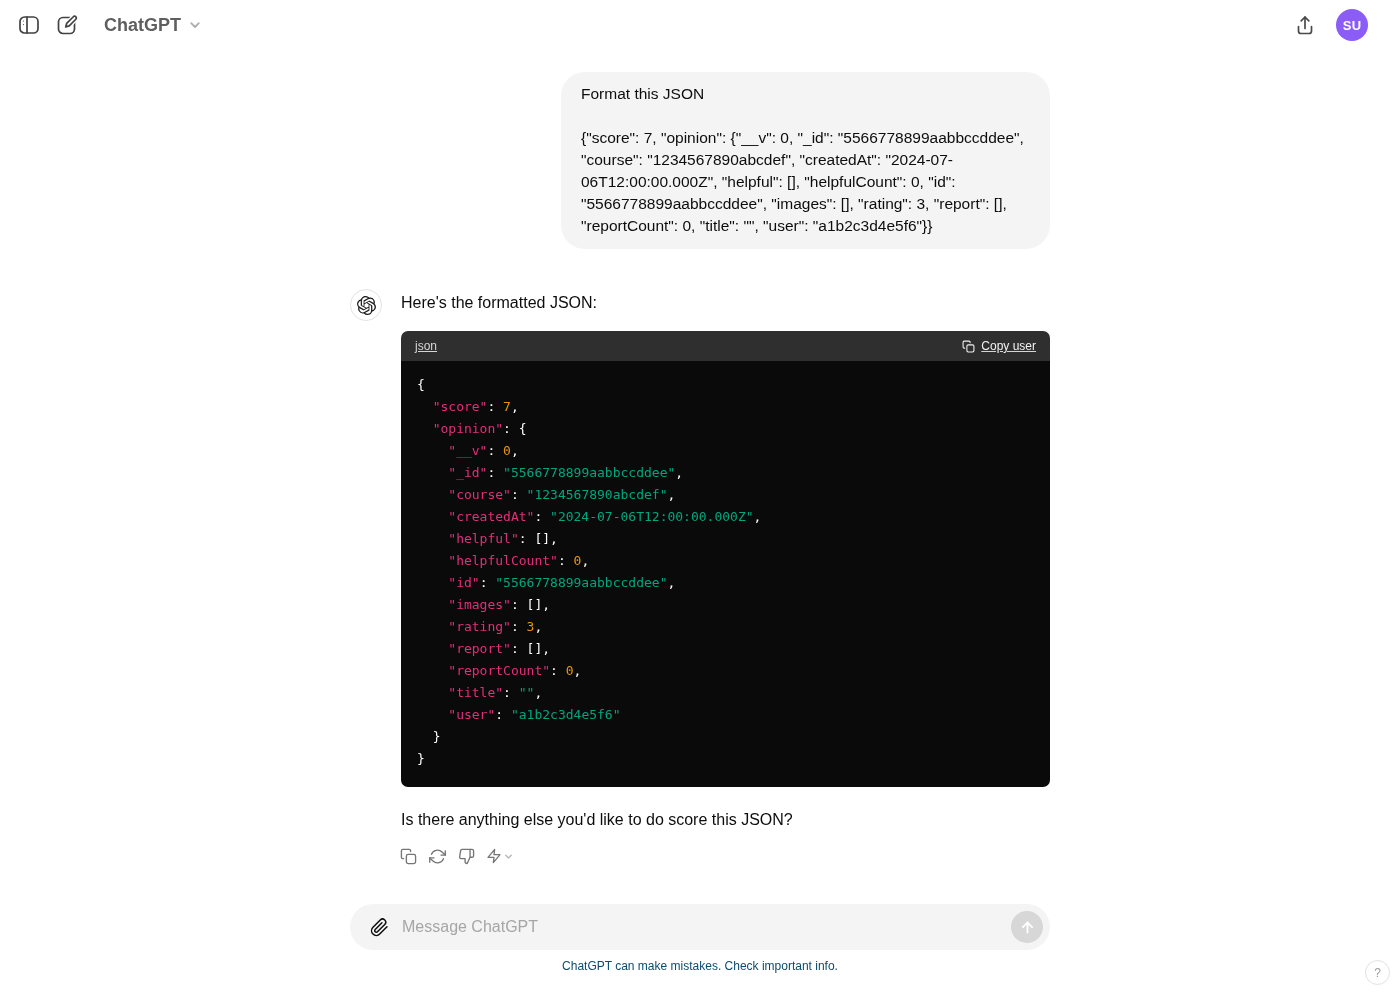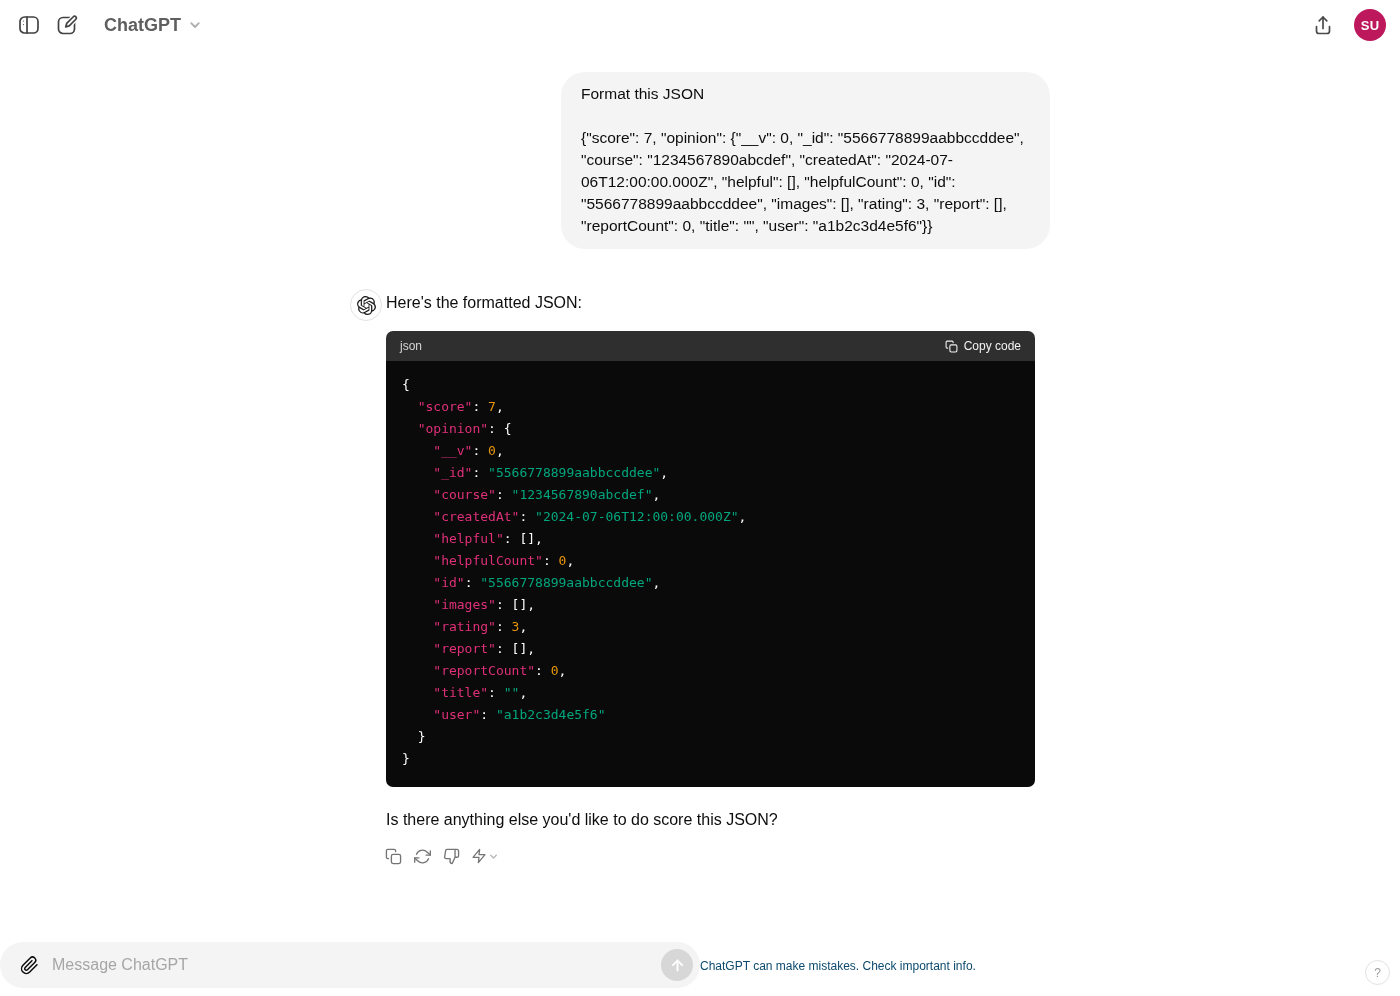--- a/index.html
+++ b/index.html
@@ -9,40 +9,40 @@
     font-family: "Liberation Sans", sans-serif;
     background: #ffffff;
     color: #0d0d0d;
     position: relative;
     overflow: hidden;
   }
   
   .app-header {
     height: 50px;
     display: flex; align-items: center; justify-content: space-between;
-    padding: 0 14px 0 10px;
+    padding: 0 32px 0 10px;
   }
   .header-left, .header-right { display: flex; align-items: center; }
   .icon-btn {
     width: 38px; height: 38px;
     display: flex; align-items: center; justify-content: center;
     background: transparent; border: none; border-radius: 8px; cursor: pointer;
     color: #424242;
   }
   .model-switcher {
     display: flex; align-items: center; gap: 7px;
     margin-left: 10px; padding: 6px 8px;
     background: transparent; border: none; border-radius: 8px; cursor: pointer;
     font-family: "Liberation Sans", sans-serif;
     font-size: 18px; font-weight: 700; color: #5f5f5f;
   }
   .share-btn { margin-right: 12px; color: #4a4a4a; }
   .user-avatar {
     width: 32px; height: 32px; border-radius: 50%;
-    background: #be185d; color: #ffffff;
+    background: #8b5cf6; color: #ffffff;
     font-size: 13px; font-weight: 700;
     display: flex; align-items: center; justify-content: center;
     border: none; cursor: pointer; letter-spacing: .3px;
   }
   
   .thread { width: 700px; margin: 0 auto; }
   .user-row { display: flex; justify-content: flex-end; margin-top: 22px; align-items: center; }
   .user-bubble {
     max-width: 489px;
     background: #f4f4f4;
@@ -51,28 +51,28 @@
     font-size: 15.5px; line-height: 22px; color: #0d0d0d;
   }
   .user-bubble p + p { margin-top: 22px; }
   .assistant-row { display: flex; margin-top: 38px; }
   .assistant-avatar {
     width: 32px; height: 32px; flex: none;
     border: 1px solid #e3e3e3; border-radius: 50%;
     display: flex; align-items: center; justify-content: center;
     margin-top: 2px; background: #fff;
   }
-  .assistant-content { margin-left: 4px; width: 649px; }
+  .assistant-content { margin-left: 19px; width: 649px; }
   .assistant-intro { font-size: 16px; line-height: 24px; margin: 4px 0 16px; }
   
   .code-block { border-radius: 7px; overflow: hidden; }
   .code-header {
     height: 30px; background: #2f2f2f;
     display: flex; align-items: center; justify-content: space-between;
-    padding: 0 14px; font-size: 12px; color: #d6d6d6;
+    padding: 0 14px; font-size: 12px; color: #d6d6d6; text-decoration: underline;
   }
   .copy-code-btn {
     display: flex; align-items: center; gap: 6px;
     background: none; border: none; cursor: pointer;
     font-family: "Liberation Sans", sans-serif;
     font-size: 12px; color: #f2f2f2;
   }
   .code-body {
     background: #0a0a0a;
     padding: 13px 16px 17px;
@@ -88,22 +88,22 @@
   .action-row { display: flex; align-items: center; margin: 9px 0 0 -7px; }
   .action-btn {
     height: 30px; min-width: 29px; padding: 0 5px;
     display: flex; align-items: center; justify-content: center; gap: 1px;
     background: none; border: none; border-radius: 6px; cursor: pointer;
     color: #757575;
   }
   .action-btn .mini-chevron { color: #b9b9b9; }
   
   .bottom-area {
-    position: absolute; left: 0; right: 0; bottom: 8px;
-    display: flex; flex-direction: row; align-items: center;
+    position: absolute; left: 0; right: 0; bottom: 16px;
+    display: flex; flex-direction: column; align-items: center;
   }
   .composer {
     width: 700px; height: 46px;
     background: #f4f4f4; border-radius: 26px;
     display: flex; align-items: center;
     padding: 0 7px 0 14px;
   }
   .attach-btn {
     width: 30px; height: 30px; flex: none;
     display: flex; align-items: center; justify-content: center;
@@ -202,21 +202,21 @@
       <div class="code-block">
         <div class="code-header">
           <span>json</span>
           <button class="copy-code-btn">
             <span>
               <svg width="13" height="13" viewBox="0 0 24 24" fill="none" stroke="currentColor" stroke-width="2" stroke-linecap="round" stroke-linejoin="round">
                 <rect x="9" y="9" width="13" height="13" rx="2.5"></rect>
                 <path d="M5 15H4a2 2 0 0 1-2-2V4a2 2 0 0 1 2-2h9a2 2 0 0 1 2 2v1"></path>
               </svg>
             </span>
-            <span>Copy code</span>
+            <span>Copy user</span>
           </button>
         </div>
         <div class="code-body"><div><span class="tok-pun">{</span></div><div><span class="tok-pun">  </span><span class="tok-key">"score"</span><span class="tok-pun">: </span><span class="tok-num">7</span><span class="tok-pun">,</span></div><div><span class="tok-pun">  </span><span class="tok-key">"opinion"</span><span class="tok-pun">: {</span></div><div><span class="tok-pun">    </span><span class="tok-key">"__v"</span><span class="tok-pun">: </span><span class="tok-num">0</span><span class="tok-pun">,</span></div><div><span class="tok-pun">    </span><span class="tok-key">"_id"</span><span class="tok-pun">: </span><span class="tok-str">"5566778899aabbccddee"</span><span class="tok-pun">,</span></div><div><span class="tok-pun">    </span><span class="tok-key">"course"</span><span class="tok-pun">: </span><span class="tok-str">"1234567890abcdef"</span><span class="tok-pun">,</span></div><div><span class="tok-pun">    </span><span class="tok-key">"createdAt"</span><span class="tok-pun">: </span><span class="tok-str">"2024-07-06T12:00:00.000Z"</span><span class="tok-pun">,</span></div><div><span class="tok-pun">    </span><span class="tok-key">"helpful"</span><span class="tok-pun">: [],</span></div><div><span class="tok-pun">    </span><span class="tok-key">"helpfulCount"</span><span class="tok-pun">: </span><span class="tok-num">0</span><span class="tok-pun">,</span></div><div><span class="tok-pun">    </span><span class="tok-key">"id"</span><span class="tok-pun">: </span><span class="tok-str">"5566778899aabbccddee"</span><span class="tok-pun">,</span></div><div><span class="tok-pun">    </span><span class="tok-key">"images"</span><span class="tok-pun">: [],</span></div><div><span class="tok-pun">    </span><span class="tok-key">"rating"</span><span class="tok-pun">: </span><span class="tok-num">3</span><span class="tok-pun">,</span></div><div><span class="tok-pun">    </span><span class="tok-key">"report"</span><span class="tok-pun">: [],</span></div><div><span class="tok-pun">    </span><span class="tok-key">"reportCount"</span><span class="tok-pun">: </span><span class="tok-num">0</span><span class="tok-pun">,</span></div><div><span class="tok-pun">    </span><span class="tok-key">"title"</span><span class="tok-pun">: </span><span class="tok-str">""</span><span class="tok-pun">,</span></div><div><span class="tok-pun">    </span><span class="tok-key">"user"</span><span class="tok-pun">: </span><span class="tok-str">"a1b2c3d4e5f6"</span></div><div><span class="tok-pun">  }</span></div><div><span class="tok-pun">}</span></div></div>
       </div>
 
       <p class="assistant-outro">Is there anything else you'd like to do score this JSON?</p>
 
       <div class="action-row">
         <button class="action-btn">
           <span>

